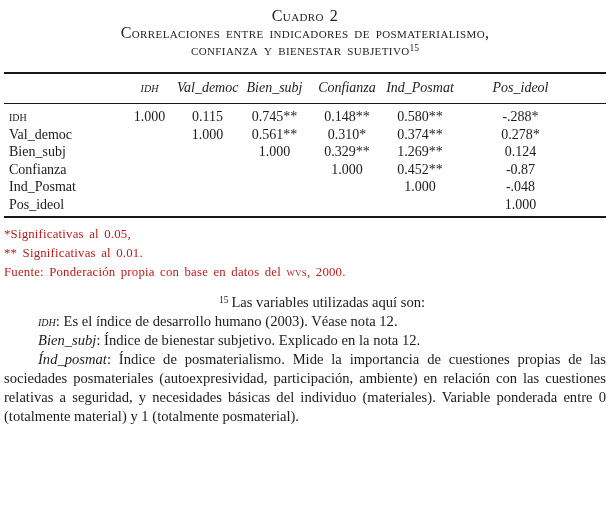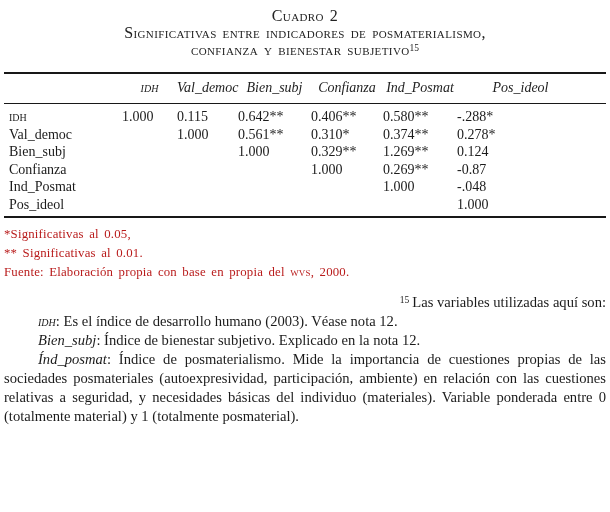--- a/index.html
+++ b/index.html
@@ -49,21 +49,21 @@
     font-size: 14px;
     padding: 6px 0 7px 0;
     text-align: center;
     color: #222;
   }
   table.corr th.lblcol { text-align: left; }
   table.corr td {
     font-size: 14px;
     height: 17.5px;
     line-height: 17.5px;
-    text-align: left;
+    text-align: center;
     white-space: nowrap;
     color: #1b1b1b;
   }
   table.corr tbody tr:first-child td { padding-top: 4px; }
   table.corr tbody tr:last-child td { padding-bottom: 3px; }
   table.corr td.lbl { text-align: left; padding-left: 5px; }
   table.corr th.last, table.corr td.last { padding-right: 22px; }
 
   
   .notes { margin-top: 7px; font-size: 12.8px; letter-spacing: 0.2px; word-spacing: 2px; color: #b91c1c; }
@@ -73,32 +73,32 @@
   .footnote {
     margin-top: 11px;
     font-size: 14.6px;
     color: #1b1b1b;
   }
   .footnote p {
     line-height: 19px;
     text-align: justify;
     text-indent: 34px;
   }
-  .footnote p.no-justify { text-align: right; }
+  .footnote p.no-justify { text-align: center; }
   .footnote sup { font-size: 9.5px; vertical-align: 4px; line-height: 0; margin-right: 3px; }
   .footnote i.term { font-style: italic; }
 </style>
 </head>
 <body>
 
 <div class="page">
 
   <div class="title-block">
     <div class="title-line">Cuadro 2</div>
-    <div class="title-line">Significativas entre indicadores de posmaterialismo,</div>
+    <div class="title-line">Correlaciones entre indicadores de posmaterialismo,</div>
     <div class="title-line"><span>confianza y bienestar subjetivo</span><sup>15</sup></div>
   </div>
 
   <table class="corr">
     <colgroup>
       <col style="width:118px">
         <col style="width:55px">
         <col style="width:61px">
       <col style="width:73px">
         <col style="width:72px">
@@ -114,22 +114,22 @@
         <th>Confianza</th>
         <th>Ind_Posmat</th>
         <th class="last">Pos_ideol</th>
       </tr>
     </thead>
     <tbody>
       <tr>
         <td class="lbl sc">IDH</td>
         <td>1.000</td>
         <td>0.115</td>
-        <td>0.642**</td>
-        <td>0.406**</td>
+        <td>0.745**</td>
+        <td>0.148**</td>
         <td>0.580**</td>
         <td class="last">-.288*</td>
       </tr>
       <tr>
         <td class="lbl">Val_democ</td>
         <td></td>
         <td>1.000</td>
         <td>0.561**</td>
         <td>0.310*</td>
         <td>0.374**</td>
@@ -143,21 +143,21 @@
         <td>0.329**</td>
         <td>1.269**</td>
         <td class="last">0.124</td>
       </tr>
       <tr>
         <td class="lbl">Confianza</td>
         <td></td>
         <td></td>
         <td></td>
         <td>1.000</td>
-        <td>0.269**</td>
+        <td>0.452**</td>
         <td class="last">-0.87</td>
       </tr>
       <tr>
         <td class="lbl">Ind_Posmat</td>
         <td></td>
         <td></td>
         <td></td>
         <td></td>
         <td>1.000</td>
         <td class="last">-.048</td>
@@ -170,21 +170,21 @@
         <td></td>
         <td></td>
         <td class="last">1.000</td>
       </tr>
     </tbody>
   </table>
 
   <div class="notes">
     <div>*Significativas al 0.05,</div>
     <div>** Significativas al 0.01.</div>
-    <div><span>Fuente: Elaboración propia con base en propia del </span><span class="sc">WVS</span><span>, 2000.</span></div>
+    <div><span>Fuente: Ponderación propia con base en datos del </span><span class="sc">WVS</span><span>, 2000.</span></div>
   </div>
 
   <div class="footnote">
     <p class="no-justify"><sup>15</sup><span>Las variables utilizadas aquí son:</span></p>
     <p><i class="term sc">IDH</i><span>: Es el índice de desarrollo humano (2003). Véase nota 12.</span></p>
     <p><i class="term">Bien_subj</i><span>: Índice de bienestar subjetivo. Explicado en la nota 12.</span></p>
     <p><i class="term">Índ_posmat</i><span>: Índice de posmaterialismo. Mide la importancia de cuestiones propias de las sociedades posmateriales (autoexpresividad, participación, ambiente) en relación con las cuestiones relativas a seguridad, y necesidades básicas del individuo (materiales). Variable ponderada entre 0 (totalmente material) y 1 (totalmente posmaterial).</span></p>
   </div>
 
 </div>

